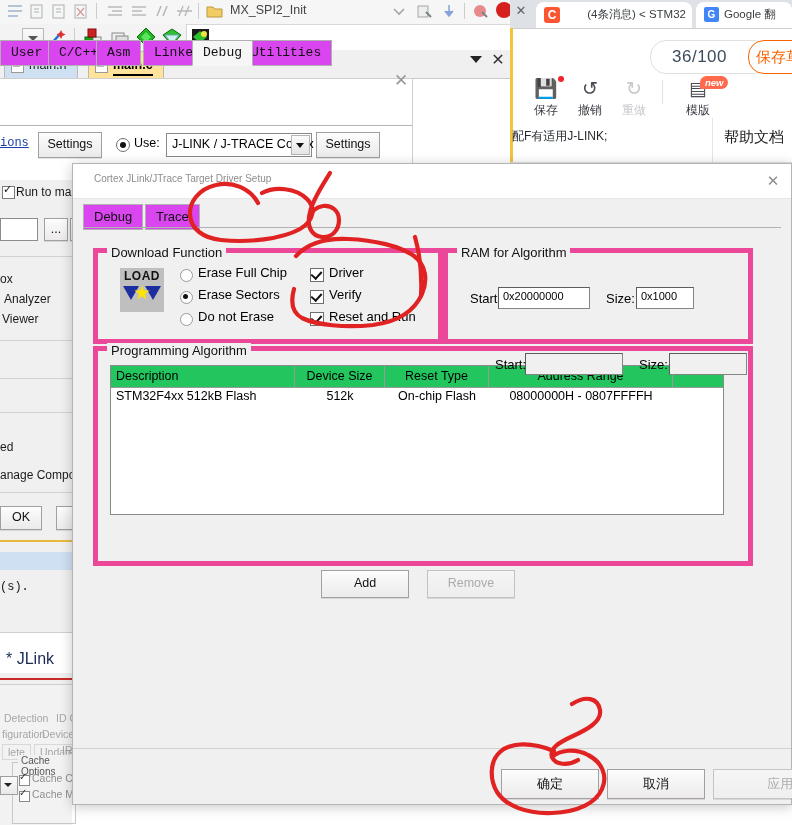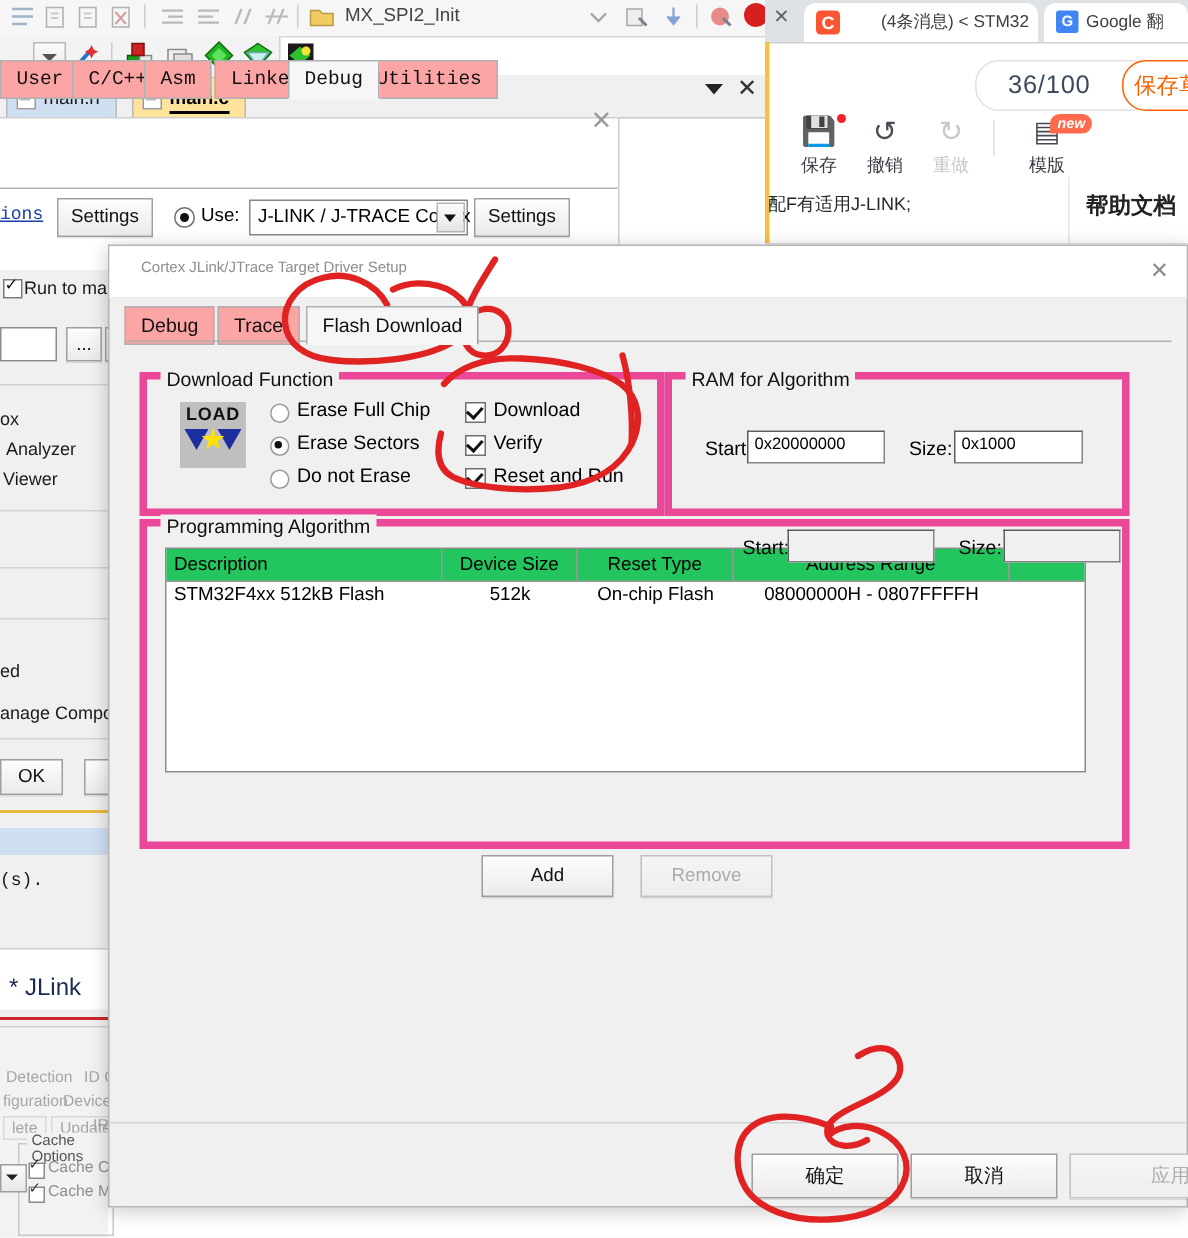--- a/index.html
+++ b/index.html
@@ -100,34 +100,34 @@
   .tool-item{position:absolute;top:78px;width:48px;text-align:center;}
   .tool-item .gl{display:block;font-size:19px;line-height:22px;color:#4a4a55;}
   .tool-item .cap{display:block;font-size:12px;color:#3c3c46;margin-top:2px;}
   .tool-item.dis .gl,.tool-item.dis .cap{color:#c7c7cc;}
   #tool-dot{left:558px;top:76px;width:6px;height:6px;border-radius:50%;background:#f5222d;}
   #tool-div{left:662px;top:80px;width:1px;height:24px;background:#e2e2e2;}
   #new-badge{left:700px;top:76px;background:#ff6a4d;color:#fff;font-size:9.5px;border-radius:7px 7px 7px 0;padding:1px 5px;font-style:italic;font-weight:bold;}
 
   #rt-codeline{left:512px;top:128px;font-size:12px;color:#24292e;white-space:nowrap;font-family:"Liberation Sans",sans-serif;}
   #rt-vline{left:712px;top:118px;width:1px;height:46px;background:#e6e6e6;}
-  #rt-help{left:724px;top:128px;font-size:15px;font-weight:bold;color:#222;white-space:nowrap;}
+  #rt-help{left:724px;top:128px;font-size:15px;font-weight:normal;color:#222;white-space:nowrap;}
   #rt-hline{left:510px;top:162px;width:282px;height:1px;background:#e0e0e0;}
   #rt-ybar{left:510px;top:28px;width:3px;height:140px;background:#f3c33c;}
   #rt-scroll{left:512px;top:163px;width:156px;height:4px;background:#c8c8c8;border-radius:2px;}
   #rt-lowerpanel{left:510px;top:168px;width:282px;height:657px;background:#fff;border-top:1px solid #e6e6e6;}
 
   
   #dlg{left:72px;top:163px;width:718px;height:640px;background:#f0f0f0;border:1px solid #b4b4b4;box-shadow:0 2px 12px rgba(0,0,0,.22);}
   #dlg-title-bar{position:absolute;left:0;top:0;width:100%;height:34px;background:#ffffff;border-bottom:1px solid #e6e6e6;}
   #dlg-title{position:absolute;left:11px;top:9px;font-size:10px;color:#8d8d8d;white-space:nowrap;margin-left:10px;}
   #dlg-close{position:absolute;right:8px;top:7px;width:20px;height:20px;line-height:19px;text-align:center;color:#8c8c8c;font-size:15px;}
 
   .dtab{position:absolute;top:40px;height:24px;line-height:23px;padding:0 10px;font-size:13px;
-        border:1px solid #b0b0b0;background:#fca5a5;color:#111;}
+        border:1px solid #b0b0b0;background:#d946ef;color:#111;}
   .dtab.sel{background:#f6f6f6;border-bottom-color:#f6f6f6;z-index:3;}
   #dtab-debug{left:10px;}
   #dtab-trace{left:72px;}
   #dtab-flash{left:131px;border-right:1px solid #9c9c9c;}
   #dtab-strip{position:absolute;left:10px;top:63px;width:698px;height:1px;background:#b0b0b0;}
 
   .grp{position:absolute;border:5px solid #ec4899;}
   .grp > .glabel{position:absolute;left:9px;top:-8px;background:#f0f0f0;padding:0 4px;font-size:13px;color:#111;white-space:nowrap;}
 
   #grp-download{left:20px;top:84px;width:340px;height:86px;}
@@ -149,21 +149,21 @@
   .cbx.on:after{content:"";position:absolute;left:2px;top:0px;width:5px;height:8px;border:solid #111;border-width:0 2px 2px 0;transform:rotate(42deg);}
   .chk-row .cl{position:absolute;left:19px;top:-2px;}
 
   #grp-ram{left:370px;top:84px;width:300px;height:86px;}
   .fl-lbl{position:absolute;font-size:13px;}
   .fld{position:absolute;background:#fff;border:1px solid #848484;border-top-color:#5c5c5c;border-left-color:#5c5c5c;}
   .fld .v{position:absolute;left:4px;top:2px;font-size:11px;white-space:nowrap;}
   #ram-start-lbl{left:22px;top:38px;}
   #ram-start{left:50px;top:34px;width:90px;height:20px;}
   #ram-size-lbl{left:158px;top:38px;}
-  #ram-size{left:188px;top:34px;width:56px;height:20px;padding-left:28px;}
+  #ram-size{left:188px;top:34px;width:56px;height:20px;}
 
   #grp-prog{left:20px;top:182px;width:650px;height:210px;}
   #table{position:absolute;left:12px;top:14px;width:612px;height:148px;background:#fff;border:1px solid #8a8a8a;}
   #thead{position:absolute;left:0;top:0;width:100%;height:21px;background:#22c55e;border-bottom:1px solid #9a9a9a;}
   .th{position:absolute;top:0;height:21px;line-height:20px;font-size:12.5px;border-right:1px solid #9a9a9a;box-sizing:border-box;padding-left:5px;}
   .th.c{text-align:center;padding-left:0;}
   .td{position:absolute;top:23px;font-size:12.5px;white-space:nowrap;}
   .td.c{text-align:center;}
 
   #pa-start-lbl{left:422px;top:193px;}
@@ -392,21 +392,20 @@
 <div class="abs" id="rt-scroll"></div>
 <div class="abs" id="rt-lowerpanel"></div>
 
 <div class="abs" id="dlg">
   <div id="dlg-title-bar"></div>
   <div id="dlg-title">Cortex JLink/JTrace Target Driver Setup</div>
   <div id="dlg-close">✕</div>
 
   <div class="dtab" id="dtab-debug">Debug</div>
   <div class="dtab" id="dtab-trace">Trace</div>
-  <div class="dtab sel" id="dtab-flash">Flash Download</div>
   <div id="dtab-strip"></div>
 
   <div class="grp" id="grp-download">
     <span class="glabel">Download Function</span>
     <div id="load-icon">
       <span class="arrL"></span>
         <span class="arrR"></span>
         <span class="star"></span>
       <span class="word">LOAD</span>
     </div>
@@ -419,21 +418,21 @@
       <span class="rdo on"></span>
       <span class="rl">Erase Sectors</span>
     </div>
     <div class="radio-row" style="top:58px">
       <span class="rdo"></span>
       <span class="rl">Do not Erase</span>
     </div>
 
     <div class="chk-row" style="top:14px">
       <span class="cbx on"></span>
-      <span class="cl">Download</span>
+      <span class="cl">Driver</span>
     </div>
     <div class="chk-row" style="top:36px">
       <span class="cbx on"></span>
       <span class="cl">Verify</span>
     </div>
     <div class="chk-row" style="top:58px">
       <span class="cbx on"></span>
       <span class="cl">Reset and Run</span>
     </div>
   </div>

